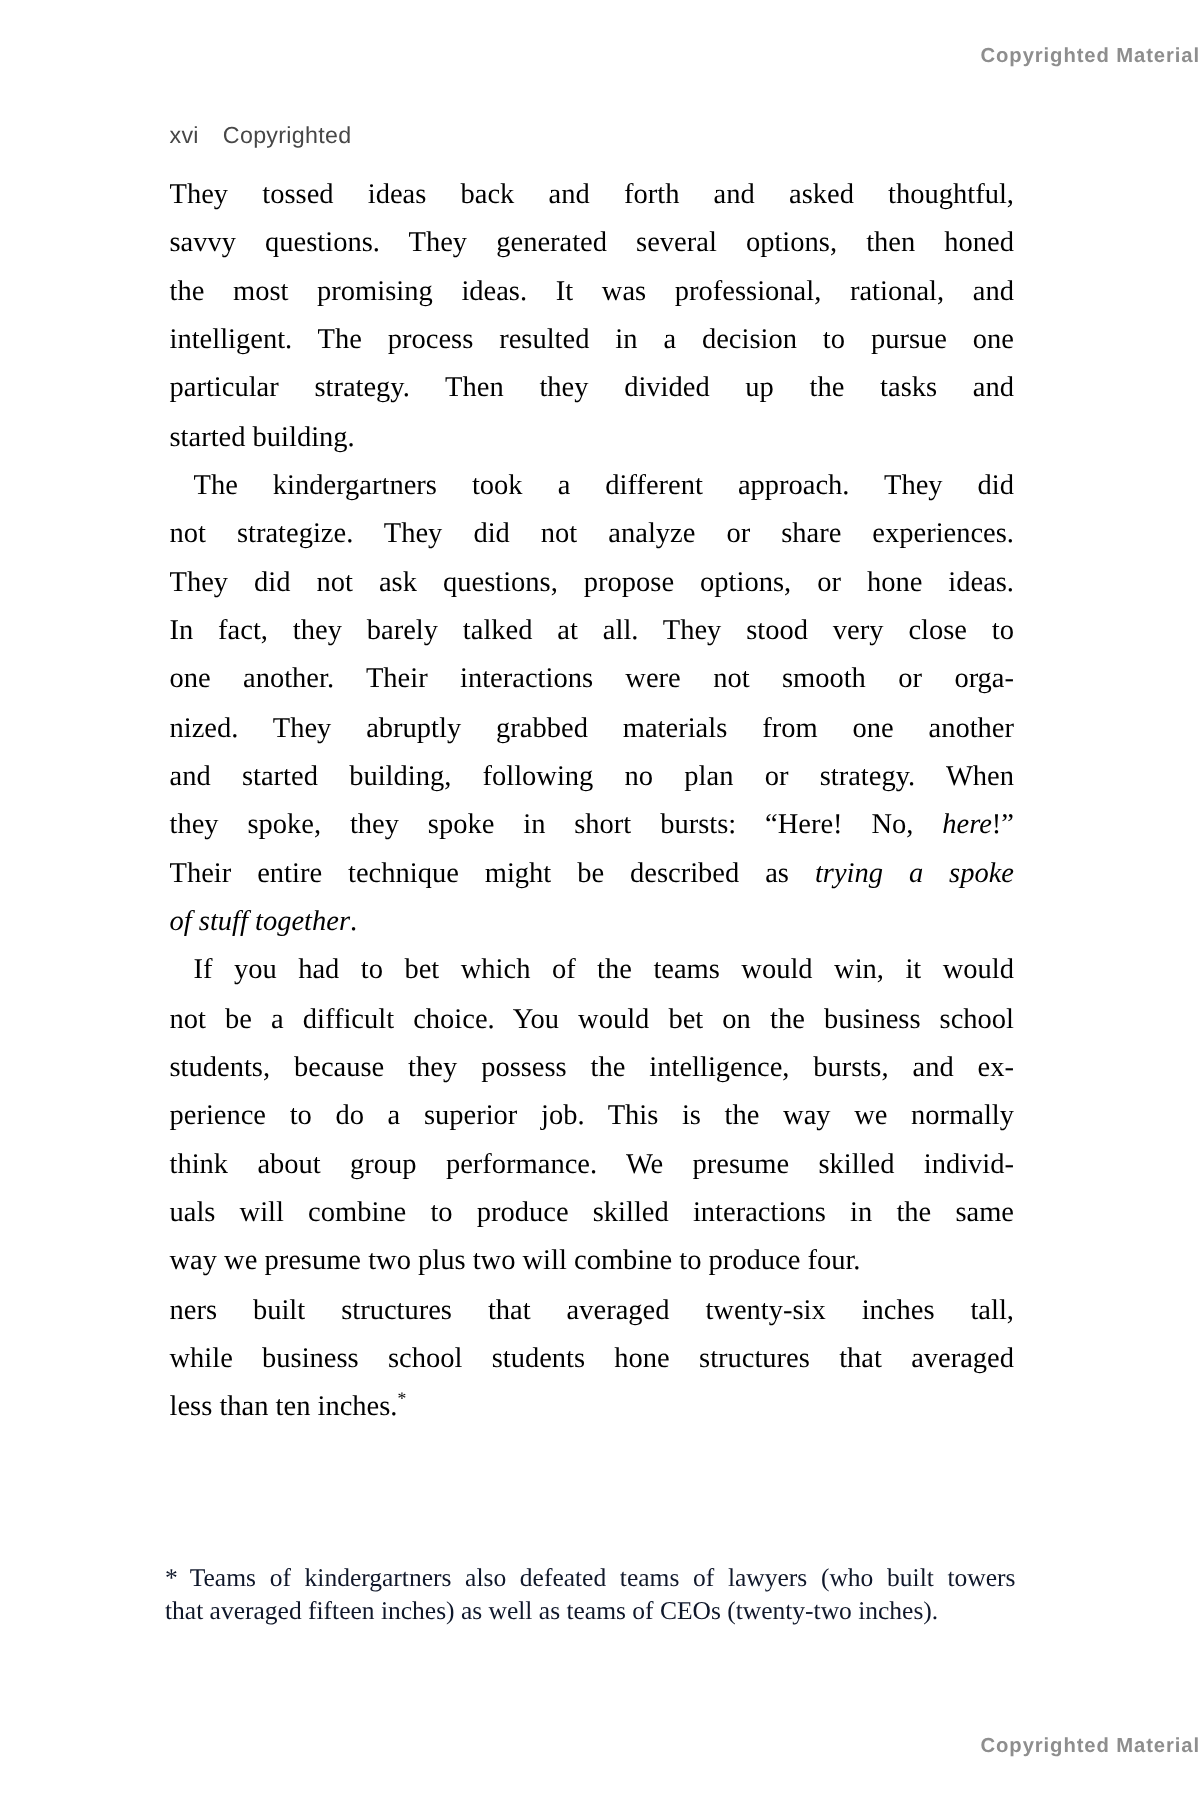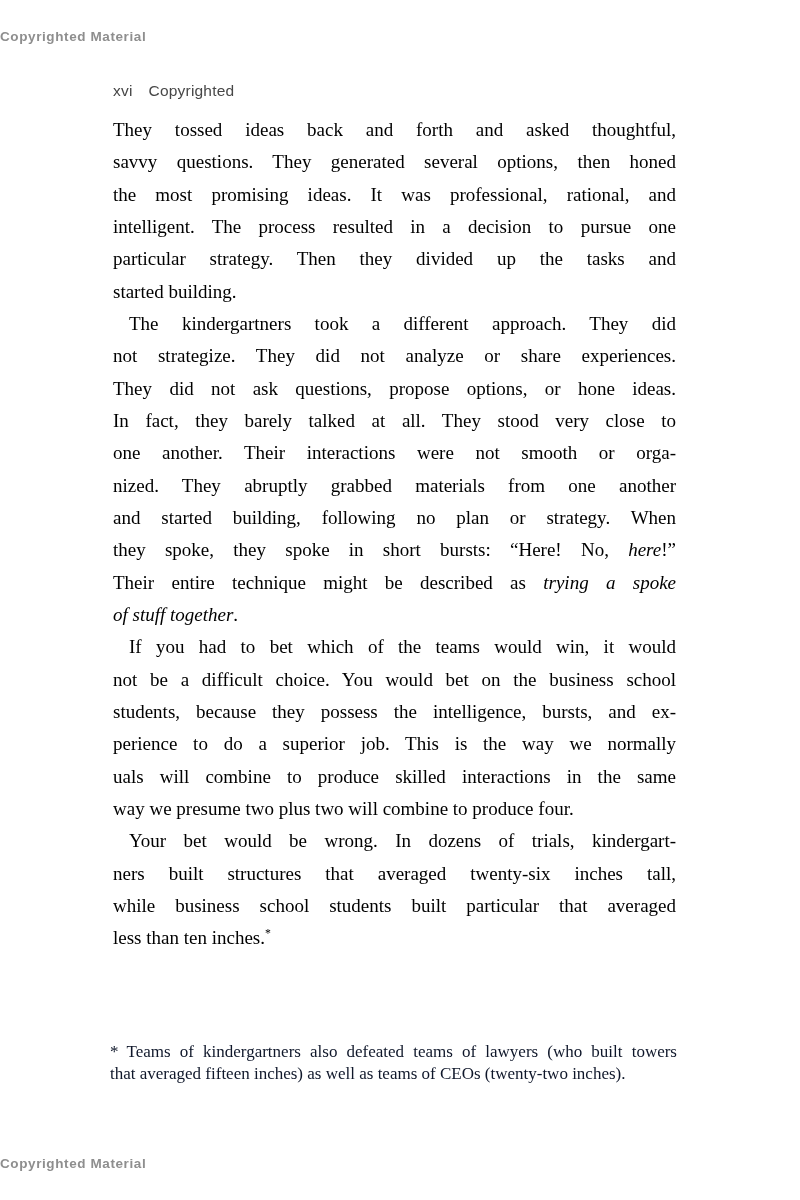--- a/index.html
+++ b/index.html
@@ -8,21 +8,21 @@
     width: 800px;
     height: 1200px;
     background: #ffffff;
     overflow: hidden;
     font-family: "Liberation Serif", "DejaVu Serif", serif;
   }
   .copyright {
     position: absolute;
     left: 0;
     width: 800px;
-    text-align: left;
+    text-align: right;
     font-family: "Liberation Sans", "DejaVu Sans", sans-serif;
     font-size: 13.5px;
     font-weight: bold;
     letter-spacing: 0.6px;
     color: #8e8e8e;
   }
   .copyright.top { top: 29px; }
   .copyright.bottom { top: 1156px; }
   .page-header {
     position: absolute;
@@ -103,25 +103,25 @@
       <div class="line"><span>one another. Their interactions were not smooth or orga-</span></div>
       <div class="line"><span>nized. They abruptly grabbed materials from one another</span></div>
       <div class="line"><span>and started building, following no plan or strategy. When</span></div>
       <div class="line"><span>they spoke, they spoke in short bursts: “Here! No, </span><span class="it">here</span><span>!”</span></div>
       <div class="line"><span>Their entire technique might be described as </span><span class="it">trying a spoke</span></div>
       <div class="line last"><span class="it">of stuff together</span><span>.</span></div>
       <div class="line indent"><span>If you had to bet which of the teams would win, it would</span></div>
       <div class="line"><span>not be a difficult choice. You would bet on the business school</span></div>
       <div class="line"><span>students, because they possess the intelligence, bursts, and ex-</span></div>
       <div class="line"><span>perience to do a superior job. This is the way we normally</span></div>
+      <div class="line"><span>think about group performance. We presume skilled individ-</span></div>
       <div class="line"><span>uals will combine to produce skilled interactions in the same</span></div>
       <div class="line last"><span>way we presume two plus two will combine to produce four.</span></div>
-      <div class="line indent"><span>Your bet would be wrong. In dozens of trials, kindergart-</span></div>
       <div class="line"><span>ners built structures that averaged twenty-six inches tall,</span></div>
-      <div class="line"><span>while business school students built particular that averaged</span></div>
+      <div class="line"><span>while business school students hone structures that averaged</span></div>
       <div class="line last"><span>less than ten inches.</span><span class="sup">*</span></div>
     </div>
 
   <div class="footnote" id="footnote">
       <div class="line"><span class="marker">*</span><span>Teams of kindergartners also defeated teams of lawyers (who built towers</span></div>
       <div class="line last"><span>that averaged fifteen inches) as well as teams of CEOs (twenty-two inches).</span></div>
     </div>
 
   <div class="copyright bottom">Copyrighted Material</div>
 

